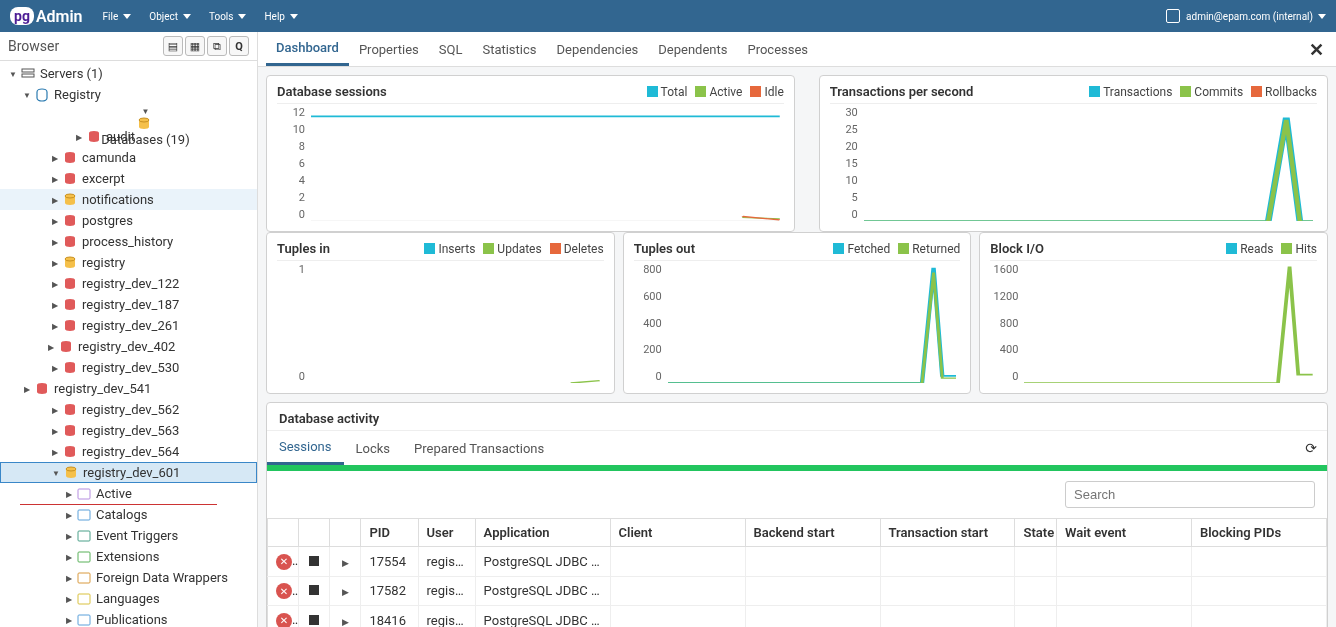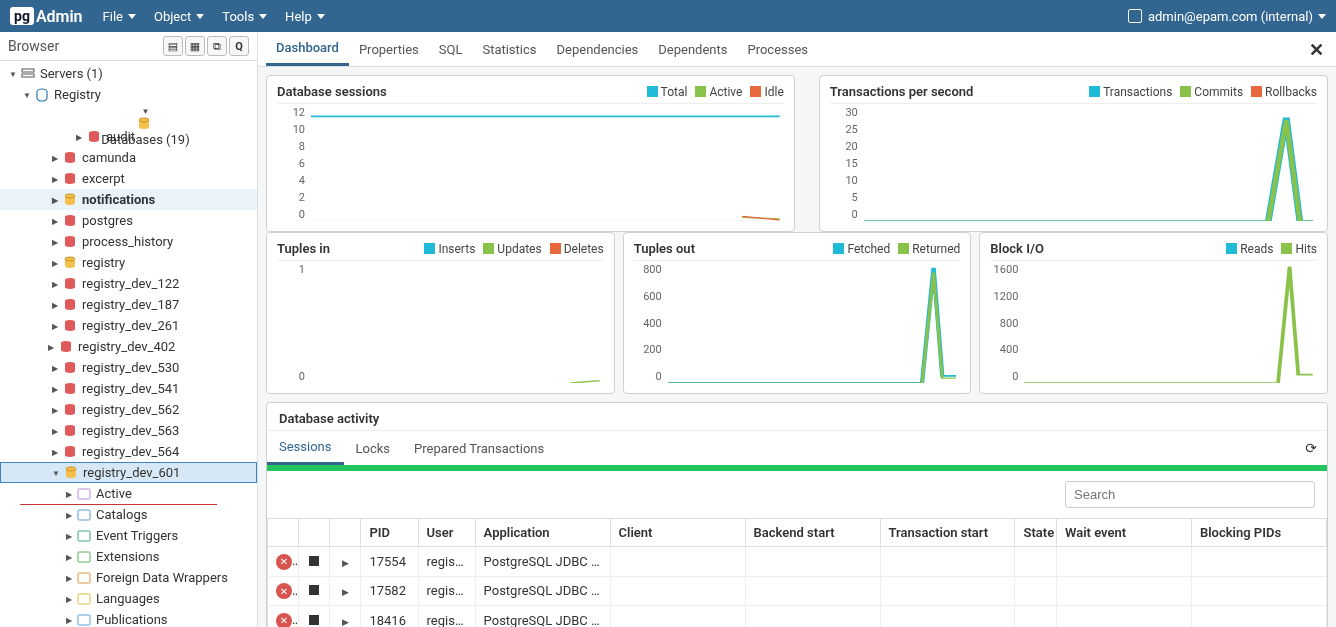--- a/index.html
+++ b/index.html
@@ -1,23 +1,23 @@
 <!DOCTYPE html>
 <html><head>
 <meta charset="utf-8">
 <style>
   * { box-sizing: border-box; margin: 0; padding: 0; }
   body { font-family: "Segoe UI", Roboto, Arial, sans-serif; font-size: 13px; color: #333; background: #fff; width: 1336px; height: 627px; overflow: hidden; }
   
   
   .topbar { background: #326690; color: #fff; height: 32px; display: flex; align-items: center; padding: 0 10px; }
-  .logo { background: #fff; color: #0f172a; font-weight: bold; padding: 1px 4px; border-radius: 3px; font-size: 14px; margin-right: 2px; }
+  .logo { background: #fff; color: #4c1d95; font-weight: bold; padding: 1px 4px; border-radius: 8px; font-size: 14px; margin-right: 2px; }
   .brand { font-weight: 600; font-size: 16px; margin-right: 20px; }
   .menu { display: flex; gap: 18px; }
-  .menu-item { display: flex; align-items: center; gap: 3px; cursor: pointer; font-size: 13px; }
+  .menu-item { display: flex; align-items: center; gap: 3px; cursor: pointer; font-size: 10px; }
   .caret-down::after { content: ""; border-left: 4px solid transparent; border-right: 4px solid transparent; border-top: 5px solid #fff; display: inline-block; margin-left: 2px; }
   .topbar-right { margin-left: auto; display: flex; align-items: center; gap: 6px; }
   .server-icon { width: 14px; height: 14px; border: 1px solid #fff; border-radius: 2px; display: inline-block; }
   
   
   .main { display: flex; height: calc(627px - 32px); }
   .sidebar { width: 258px; border-right: 1px solid #ddd; display: flex; flex-direction: column; }
   .browser-head { display: flex; align-items: center; border-bottom: 1px solid #ddd; padding: 4px 8px; }
   .browser-title { font-size: 14px; color: #555; flex: 1; }
   .browser-icons { display: flex; gap: 2px; }
@@ -167,21 +167,21 @@
         <div class="node" style="padding-left: 48px;">
           <span class="tw triangle-right"></span>
           <span class="nicon">
             <svg viewBox="0 0 16 16">
               <ellipse cx="8" cy="4" rx="5" ry="2" fill="#e05a5a"></ellipse>
               <path d="M3 4v7c0 1.1 2.2 2 5 2s5-.9 5-2V4" fill="#e05a5a"></path>
             </svg>
           </span>
           <span class="nlabel">excerpt</span>
         </div>
-        <div class="node highlight" style="padding-left: 48px; font-weight: bold;">
+        <div class="node highlight" style="padding-left: 48px;">
           <span class="tw triangle-right"></span>
           <span class="nicon">
             <svg viewBox="0 0 16 16">
               <ellipse cx="8" cy="4" rx="5" ry="2" fill="#f5c04a"></ellipse>
               <path d="M3 4v7c0 1.1 2.2 2 5 2s5-.9 5-2V4" fill="#f5c04a"></path>
               <ellipse cx="8" cy="4" rx="5" ry="2" fill="none" stroke="#c89020"></ellipse>
             </svg>
           </span>
           <span class="nlabel">notifications</span>
         </div>
@@ -259,21 +259,21 @@
         <div class="node" style="padding-left: 48px;">
           <span class="tw triangle-right"></span>
           <span class="nicon">
             <svg viewBox="0 0 16 16">
               <ellipse cx="8" cy="4" rx="5" ry="2" fill="#e05a5a"></ellipse>
               <path d="M3 4v7c0 1.1 2.2 2 5 2s5-.9 5-2V4" fill="#e05a5a"></path>
             </svg>
           </span>
           <span class="nlabel">registry_dev_530</span>
         </div>
-        <div class="node" style="padding-left: 48px;">
+        <div class="node" style="padding-left: 20px;">
           <span class="tw triangle-right"></span>
           <span class="nicon">
             <svg viewBox="0 0 16 16">
               <ellipse cx="8" cy="4" rx="5" ry="2" fill="#e05a5a"></ellipse>
               <path d="M3 4v7c0 1.1 2.2 2 5 2s5-.9 5-2V4" fill="#e05a5a"></path>
             </svg>
           </span>
           <span class="nlabel">registry_dev_541</span>
         </div>
         <div class="node" style="padding-left: 48px;">

